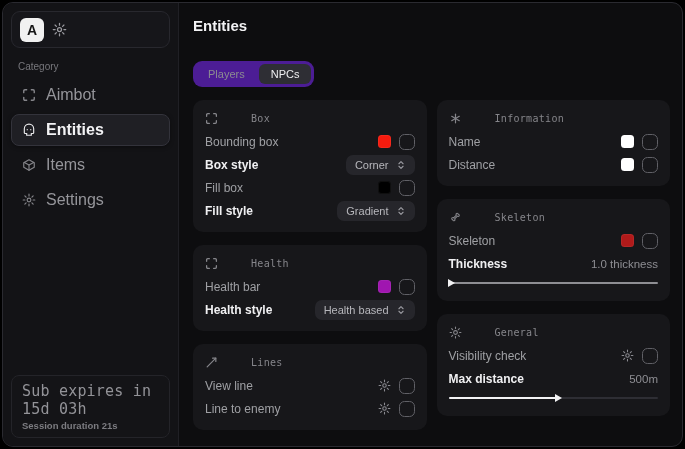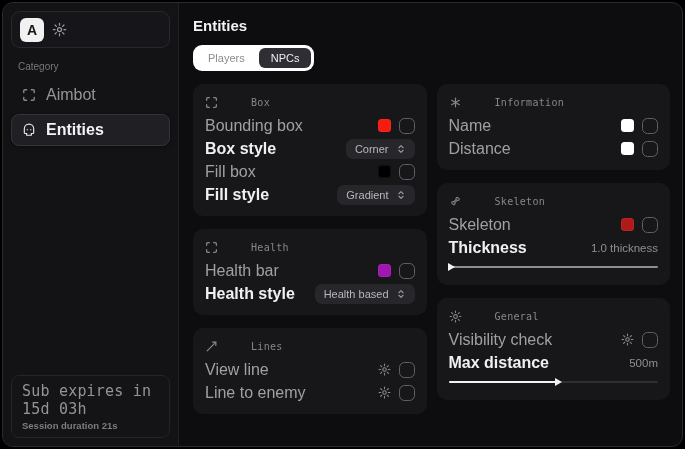--- a/index.html
+++ b/index.html
@@ -47,40 +47,40 @@
     margin-top:auto; border:1px solid #242429; border-radius:8px;
     padding:6px 10px; background:#141417;
   }
   .mono { font-family:"DejaVu Sans Mono", monospace; }
   .expiry { font-size:15px; color:#939398; letter-spacing:.2px; }
   .session { font-size:9.5px; color:#7c7c81; font-weight:bold; margin-top:2px; }
   
   .main { flex:1; padding:14px 12px 14px 14px; overflow:hidden; }
   .page-title { font-size:15px; font-weight:bold; color:#f2f2f4; }
   .tabs {
-    display:inline-flex; gap:2px; background:#ffffff; border-radius:9px;
-    padding:3px; margin-top:11px;
+    display:inline-flex; gap:2px; background:#4c1d95; border-radius:9px;
+    padding:3px; margin-top:27px;
   }
   .tab {
     border:none; background:transparent; color:#8c8c91; font-size:11px;
     font-family:inherit; padding:4px 12px; border-radius:6px; cursor:pointer;
   }
   .tab.active { background:#2e2e34; color:#ededf0; }
   .columns { display:flex; gap:10px; margin-top:13px; align-items:flex-start; }
   .col { display:flex; flex-direction:column; gap:13px; width:239px; }
   .card {
     background:#17171a; border-radius:10px; padding:9px 12px 10px; width:100%;
   }
   .card-head {
     display:flex; align-items:center; gap:8px; padding:3px 0 5px;
     color:#86868b;
   }
   .card-title { font-family:"DejaVu Sans Mono", monospace; font-size:10px; letter-spacing:.3px;padding-left:25px; }
   .row { display:flex; align-items:center; justify-content:space-between; min-height:23px; padding:1px 0; }
-  .row-label { font-size:16px; color:#9fa0a4; }
+  .row-label { font-size:12px; color:#9fa0a4; }
   .row-label.bright { color:#f0f0f2; font-weight:bold; }
   .row-value { font-size:11.5px; color:#8e8e93; }
   .controls { display:flex; align-items:center; gap:8px; }
   .swatch { width:13px; height:13px; border-radius:3.5px; box-shadow:inset 0 0 0 1px rgba(255,255,255,.06); cursor:pointer; }
   .checkbox {
     width:16px; height:16px; border:1.5px solid #606066; border-radius:5.5px;
     background:transparent; cursor:pointer;
   }
   .select {
     display:inline-flex; align-items:center; gap:7px;
@@ -132,20 +132,39 @@
       <div class="nav-item active">
         <span class="icon">
           <svg width="14" height="14" viewBox="0 0 24 24" fill="none" stroke="currentColor" stroke-width="2" stroke-linecap="round">
               <path d="M12 2a8 8 0 0 0-8 8v6.5c0 .8.7 1.5 1.5 1.5H8v3h8v-3h2.5c.8 0 1.5-.7 1.5-1.5V10a8 8 0 0 0-8-8z"></path>
               <circle cx="9" cy="11.5" r="1.1" fill="currentColor" stroke="none"></circle>
               <circle cx="15" cy="11.5" r="1.1" fill="currentColor" stroke="none"></circle>
             </svg>
         </span>
         <span>Entities</span>
       </div>
+      <div class="nav-item">
+        <span class="icon">
+          <svg width="14" height="14" viewBox="0 0 24 24" fill="none" stroke="currentColor" stroke-width="2" stroke-linejoin="round">
+              <path d="M21 16V8l-9-5-9 5v8l9 5 9-5z"></path>
+              <path d="M3.3 7.3L12 12l8.7-4.7"></path>
+              <path d="M12 22V12"></path>
+            </svg>
+        </span>
+        <span>Items</span>
+      </div>
+      <div class="nav-item">
+        <span class="icon">
+          <svg width="14" height="14" viewBox="0 0 24 24" fill="none" stroke="currentColor" stroke-width="2" stroke-linecap="round">
+              <circle cx="12" cy="12" r="3.2"></circle>
+              <path d="M12 2v3M12 19v3M2 12h3M19 12h3M4.9 4.9l2.1 2.1M17 17l2.1 2.1M19.1 4.9L17 7M7 17l-2.1 2.1"></path>
+            </svg>
+        </span>
+        <span>Settings</span>
+      </div>
     </nav>
 
     <div class="side-footer">
       <div class="mono expiry">Sub expires in 15d 03h</div>
       <div class="session">Session duration 21s</div>
     </div>
   </aside>
 
   <main class="main">
     <div class="page-title">Entities</div>

